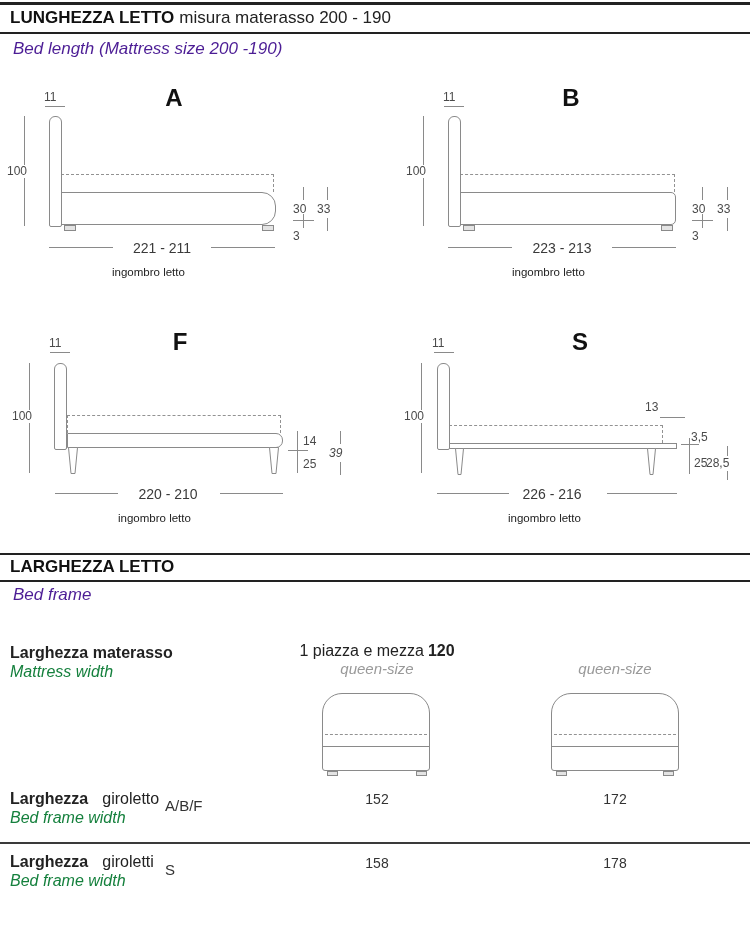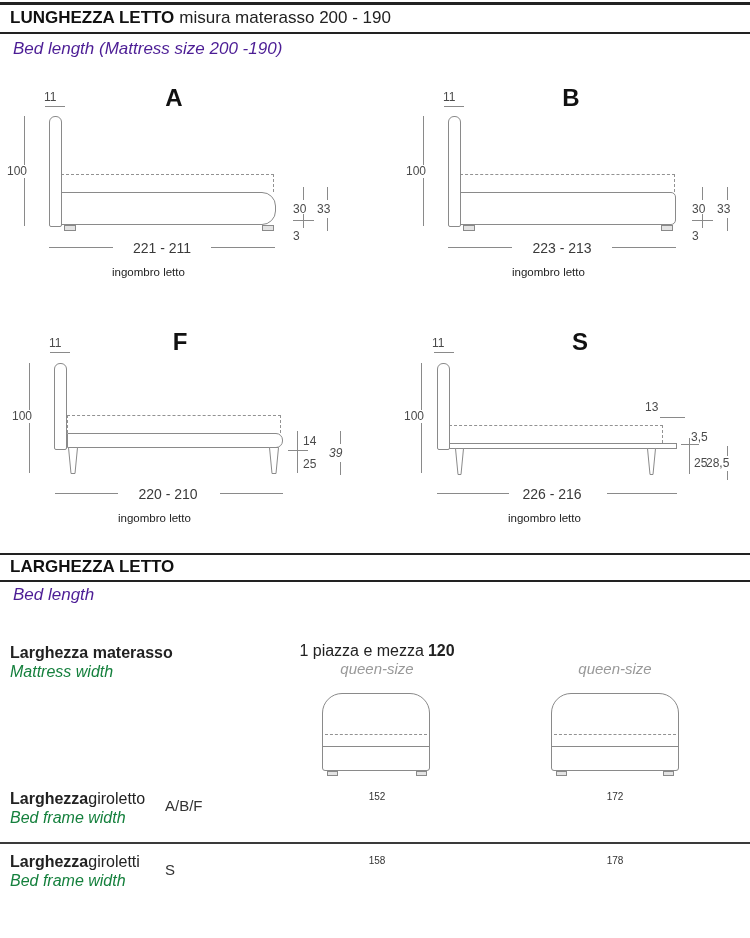--- a/index.html
+++ b/index.html
@@ -17,24 +17,24 @@
   .ctr{text-align:left;}
   .dimbg{background:#fff;}
   .dletter{font-size:24px;font-weight:bold;color:#111;text-align:center;line-height:24px;}
   .lentext{font-size:14px;color:#3a3a3a;text-align:center;line-height:15px;}
   .caption{font-size:11.5px;color:#222;text-align:left;line-height:13px;}
   .h1{font-size:17px;font-weight:bold;color:#111;line-height:20px;}
   .h1 .rest{font-weight:normal;color:#222;margin-left:5px;}
   .sub{font-size:17px;font-style:italic;color:#4c1d95;line-height:20px;}
   .rule{background:#222;height:2px;left:0;width:750px;}
   .blabel{font-size:16px;color:#222;line-height:19px;}
-  .blabel .rest{margin-left:0;font-weight:normal;}
+  .blabel .rest{margin-left:14px;font-weight:normal;}
   .bsub{font-size:16px;font-style:italic;color:#15803d;line-height:19px;}
   .variant{font-size:15px;color:#333;}
-  .val{font-size:10px;color:#333;text-align:center;}
+  .val{font-size:14px;color:#333;text-align:center;}
   .colhead{font-size:16px;color:#222;text-align:center;line-height:19px;}
   .colhead b{margin-left:4px;}
   .colsub{font-size:15px;font-style:italic;color:#999;text-align:center;line-height:18px;}
 </style>
 </head>
 <body>
 
 <div class="canvas">
 
   <div class="abs rule" style="top:2px;height:3px;"></div>
@@ -140,21 +140,21 @@
   <div class="abs dim ctr" style="left:706px;top:457px;width:44px;">28,5</div>
   <div class="abs vl" style="left:727px;top:471px;height:9px;"></div>
   <div class="abs hl" style="left:437px;top:493px;width:72px;"></div>
   <div class="abs hl" style="left:607px;top:493px;width:70px;"></div>
   <div class="abs lentext" style="left:502px;top:487px;width:100px;">226 - 216</div>
   <div class="abs caption" style="left:508px;top:512px;width:100px;">ingombro letto</div>
 
   <div class="abs rule" style="top:553px;"></div>
   <div class="abs h1" style="left:10px;top:557px;">LARGHEZZA LETTO</div>
   <div class="abs rule" style="top:580px;"></div>
-  <div class="abs sub" style="left:13px;top:585px;">Bed length</div>
+  <div class="abs sub" style="left:13px;top:585px;">Bed frame</div>
 
   <div class="abs blabel" style="left:10px;top:643px;"><b>Larghezza materasso</b></div>
   <div class="abs bsub" style="left:10px;top:662px;">Mattress width</div>
 
   <div class="abs colhead" style="left:277px;top:641px;width:200px;"><span>1 piazza e mezza</span><b>120</b></div>
   <div class="abs colsub" style="left:277px;top:660px;width:200px;">queen-size</div>
   <div class="abs colsub" style="left:515px;top:660px;width:200px;">queen-size</div>
 
   <div class="abs part" style="left:322px;top:693px;width:108px;height:78px;border-width:1.3px;border-radius:20px 20px 3px 3px;"></div>
   <div class="abs dashhl" style="left:325px;top:734px;width:102px;"></div>

